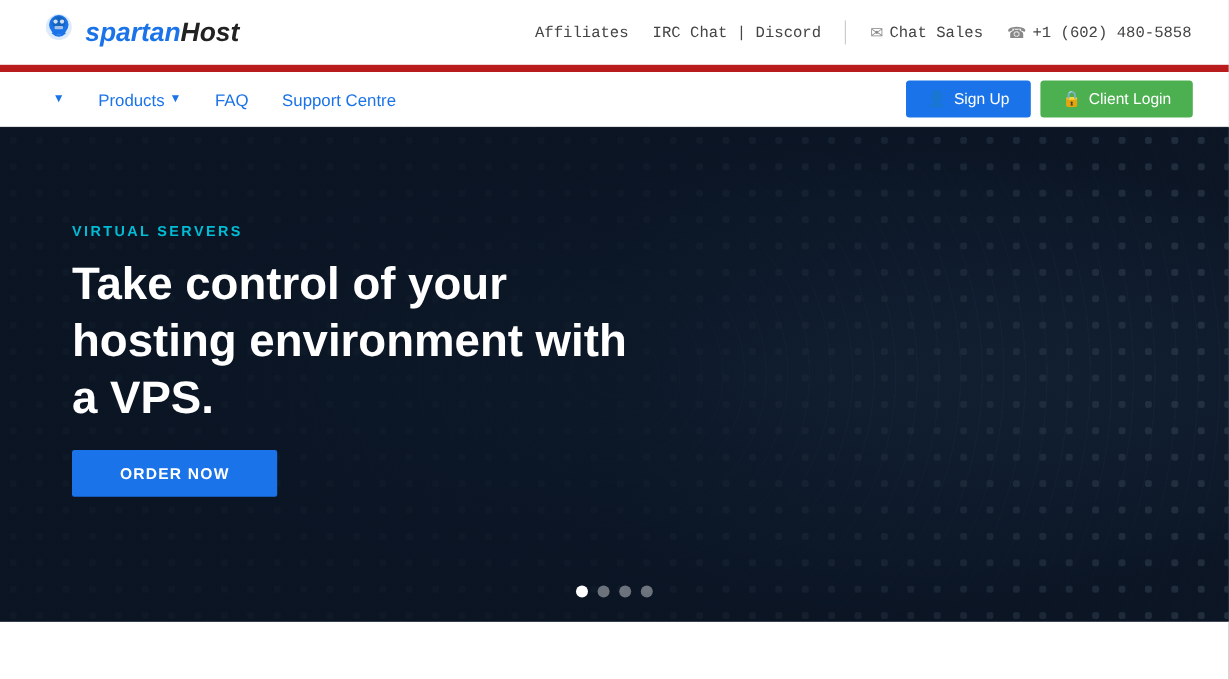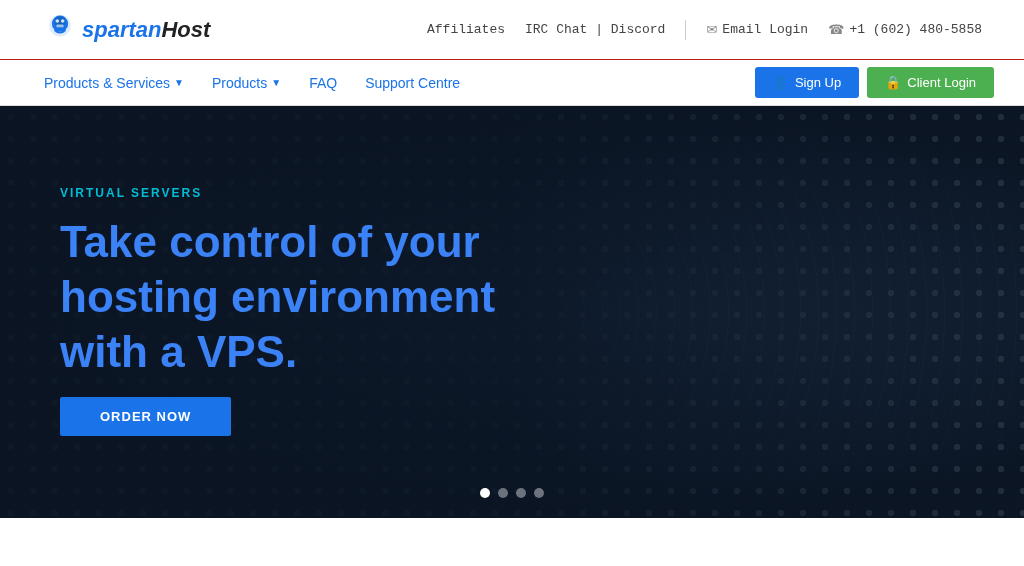--- a/index.html
+++ b/index.html
@@ -1,22 +1,22 @@
 <!DOCTYPE html>
 <html><head>
   <meta charset="utf-8">
   <style>
     * { margin: 0; padding: 0; box-sizing: border-box; }
     body { font-family: Arial, sans-serif; width: 1024px; height: 566px; overflow: hidden; }
 
     
     .top-bar {
       background: #fff;
-      border-bottom: 1px solid #b91c1c;
-      padding: 10px 42px;
+      border-bottom: 6px solid #b91c1c;
+      padding: 10px 31px;
       display: flex;
       align-items: center;
       justify-content: space-between;
       height: 60px;
     }
     .logo {
       display: flex;
       align-items: center;
       gap: 4px;
     }
@@ -152,22 +152,22 @@
     }
     .hero-category {
       color: #00bcd4;
       font-size: 12px;
       font-weight: 700;
       letter-spacing: 2px;
       text-transform: uppercase;
       margin-bottom: 14px;
     }
     .hero-title {
-      color: #3b82f6;
-      font-size: 44px;
+      color: #ffffff;
+      font-size: 38px;
       font-weight: 700;
       line-height: 1.25;
       margin-bottom: 18px;
     }
     .hero-desc {
       color: #bbb;
       font-size: 14px;
       line-height: 1.6;
       margin-bottom: 30px;
       max-width: 480px;
@@ -221,33 +221,32 @@
     <span class="logo-text">
       <span>spartan</span><em>Host</em>
     </span>
   </div>
   <div class="top-links">
     <a href="#">Affiliates</a>
     <a href="#">IRC Chat | Discord</a>
     <div class="divider"></div>
     <div class="icon-label">
       <span style="color:#888;">✉</span>
-      <a href="#">Email Login</a>
+      <a href="#">Chat Sales</a>
     </div>
     <div class="icon-label">
       <span style="color:#888;">☎</span>
       <a href="#">+1 (602) 480-5858</a>
     </div>
   </div>
 </div>
 
 <div class="nav-bar">
   <div class="nav-links">
     <a href="#">
-      <span>Products &amp; Services</span>
       <span class="chevron">▼</span>
     </a>
     <a href="#">
       <span>Products</span>
       <span class="chevron">▼</span>
     </a>
     <a href="#">FAQ</a>
     <a href="#">Support Centre</a>
   </div>
   <div class="nav-buttons">

